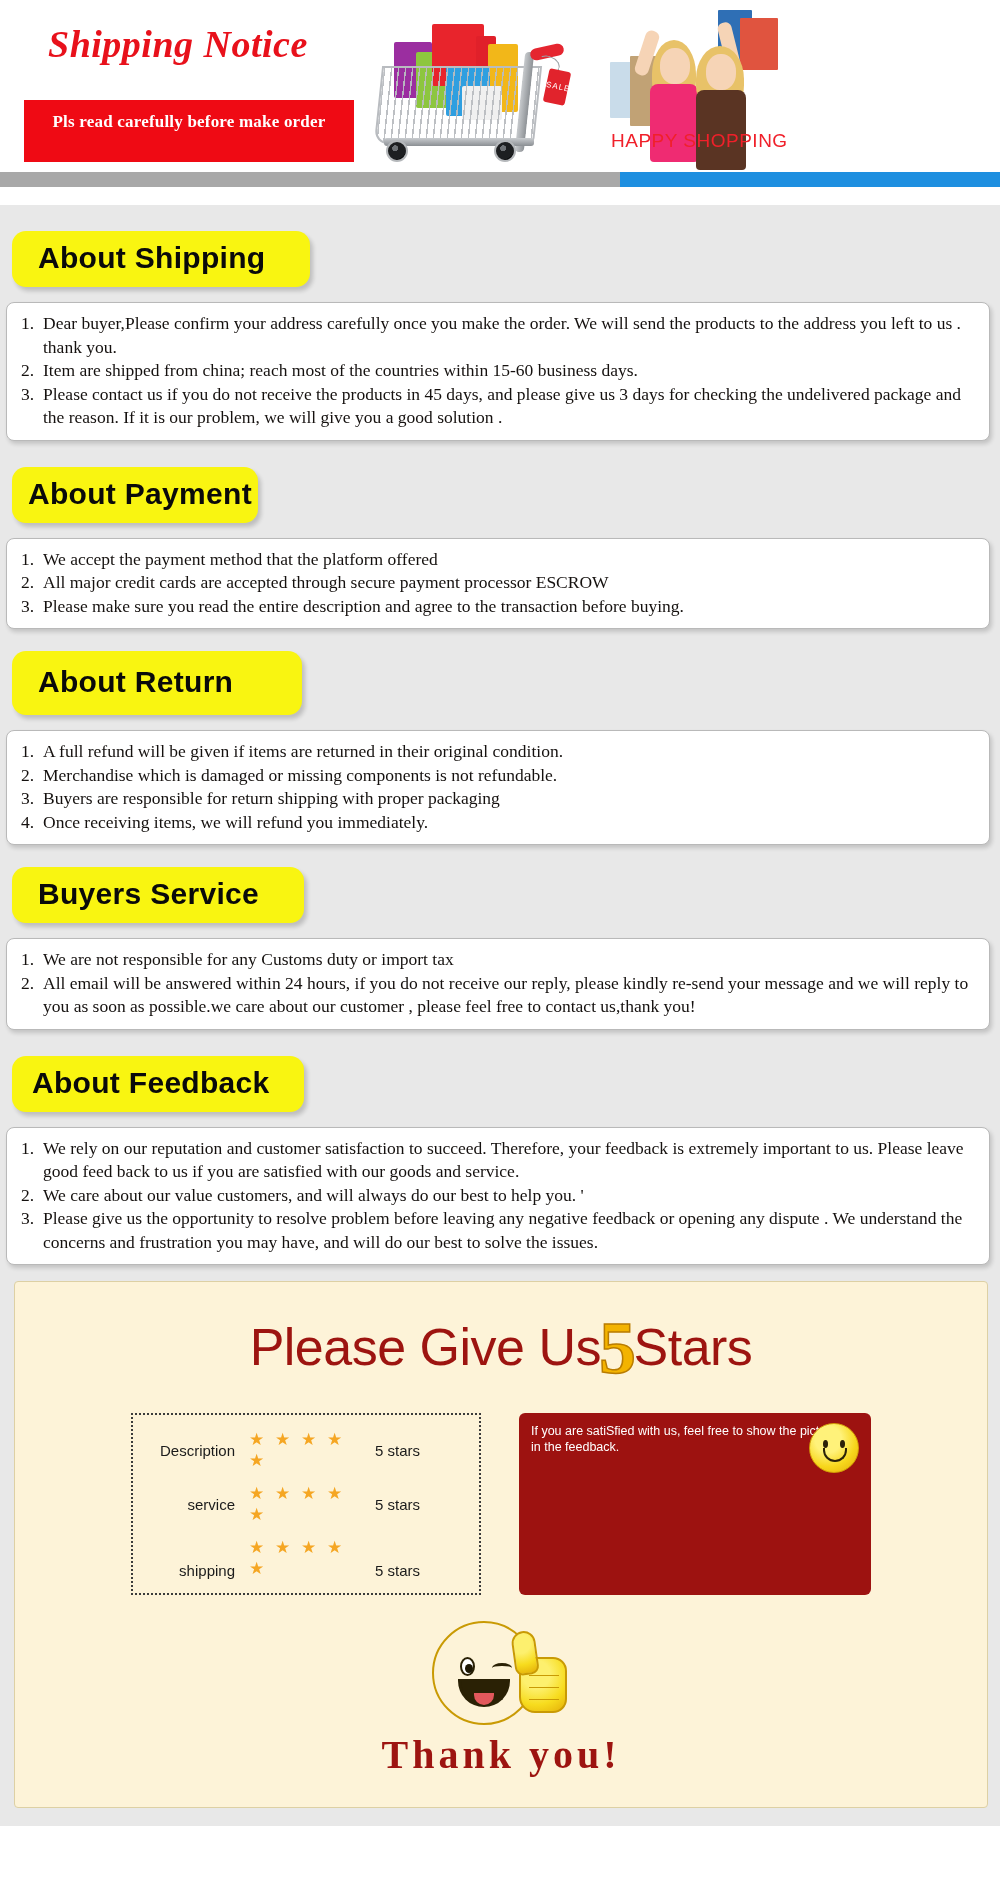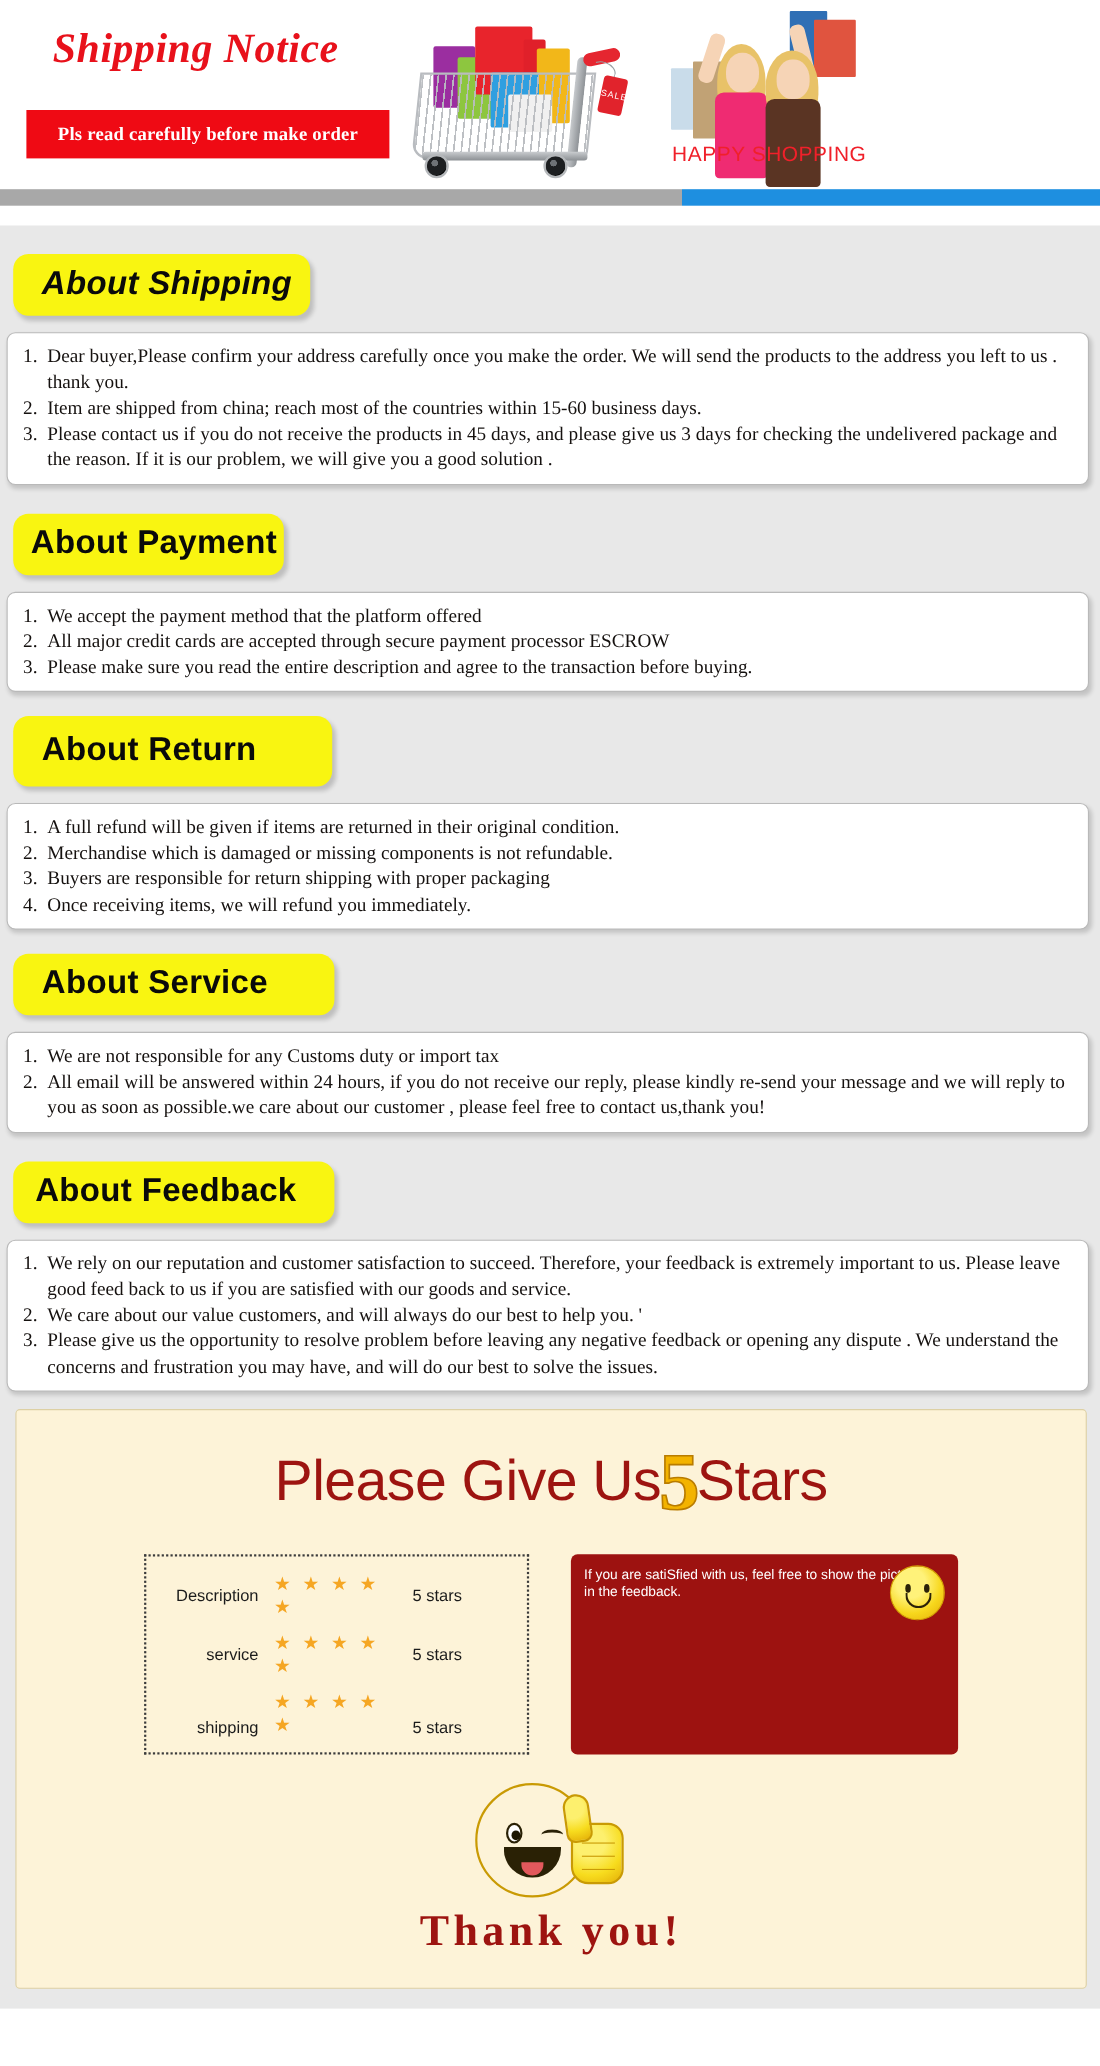--- a/index.html
+++ b/index.html
@@ -31,21 +31,21 @@
     font-weight: bold;
     font-size: 38px;
     color: #e8111b;
     letter-spacing: 0.5px;
   }
   .header-subbar {
     position: absolute;
     left: 24px;
     top: 100px;
     width: 330px;
-    height: 44px;
+    height: 62px;
     background: #ef0a14;
   }
   .header-subbar span {
     display: block;
     text-align: center;
     line-height: 44px;
     color: #ffffff;
     font-family: "Liberation Serif", serif;
     font-size: 17px;
     font-weight: bold;
@@ -185,21 +185,21 @@
     padding: 10px 26px 12px 26px;
   }
   .yellow-tab span {
     font-family: "Liberation Sans", sans-serif;
     font-weight: bold;
     font-size: 30px;
     color: #0a0a0a;
     letter-spacing: 0.3px;
     white-space: nowrap;
   }
-  .tab-shipping  { width: 270px; font-style: italic; }
+  .tab-shipping  { width: 298px; }
   .tab-payment   { width: 246px; padding-left: 16px; }
   .tab-return    { width: 290px; padding-top: 14px; padding-bottom: 16px; }
   .tab-service   { width: 292px; }
   .tab-feedback  { width: 292px; padding-left: 20px; }
 
   .white-card {
     margin: 15px 10px 0 6px;
     background: #ffffff;
     border: 1px solid #b9b9b9;
     border-radius: 8px;
@@ -524,21 +524,21 @@
         <li>
             <span class="cont">Once receiving items, we will refund you immediately.</span>
           </li>
       </ol>
     </div>
   </div>
 
   <div class="sec-gap-b"></div>
   <div class="section">
     <div class="yellow-tab tab-service">
-      <span>About Service</span>
+      <span>Buyers Service</span>
     </div>
     <div class="white-card">
       <ol>
         <li>
             <span class="cont">We are not responsible for any Customs duty or import tax</span>
           </li>
         <li>
             <span class="cont">All email will be answered within 24 hours, if you do not receive our reply, please kindly re-send your message and we will reply to you as soon as possible.we care about our customer , please feel free to contact us,thank you!</span>
           </li>
       </ol>

